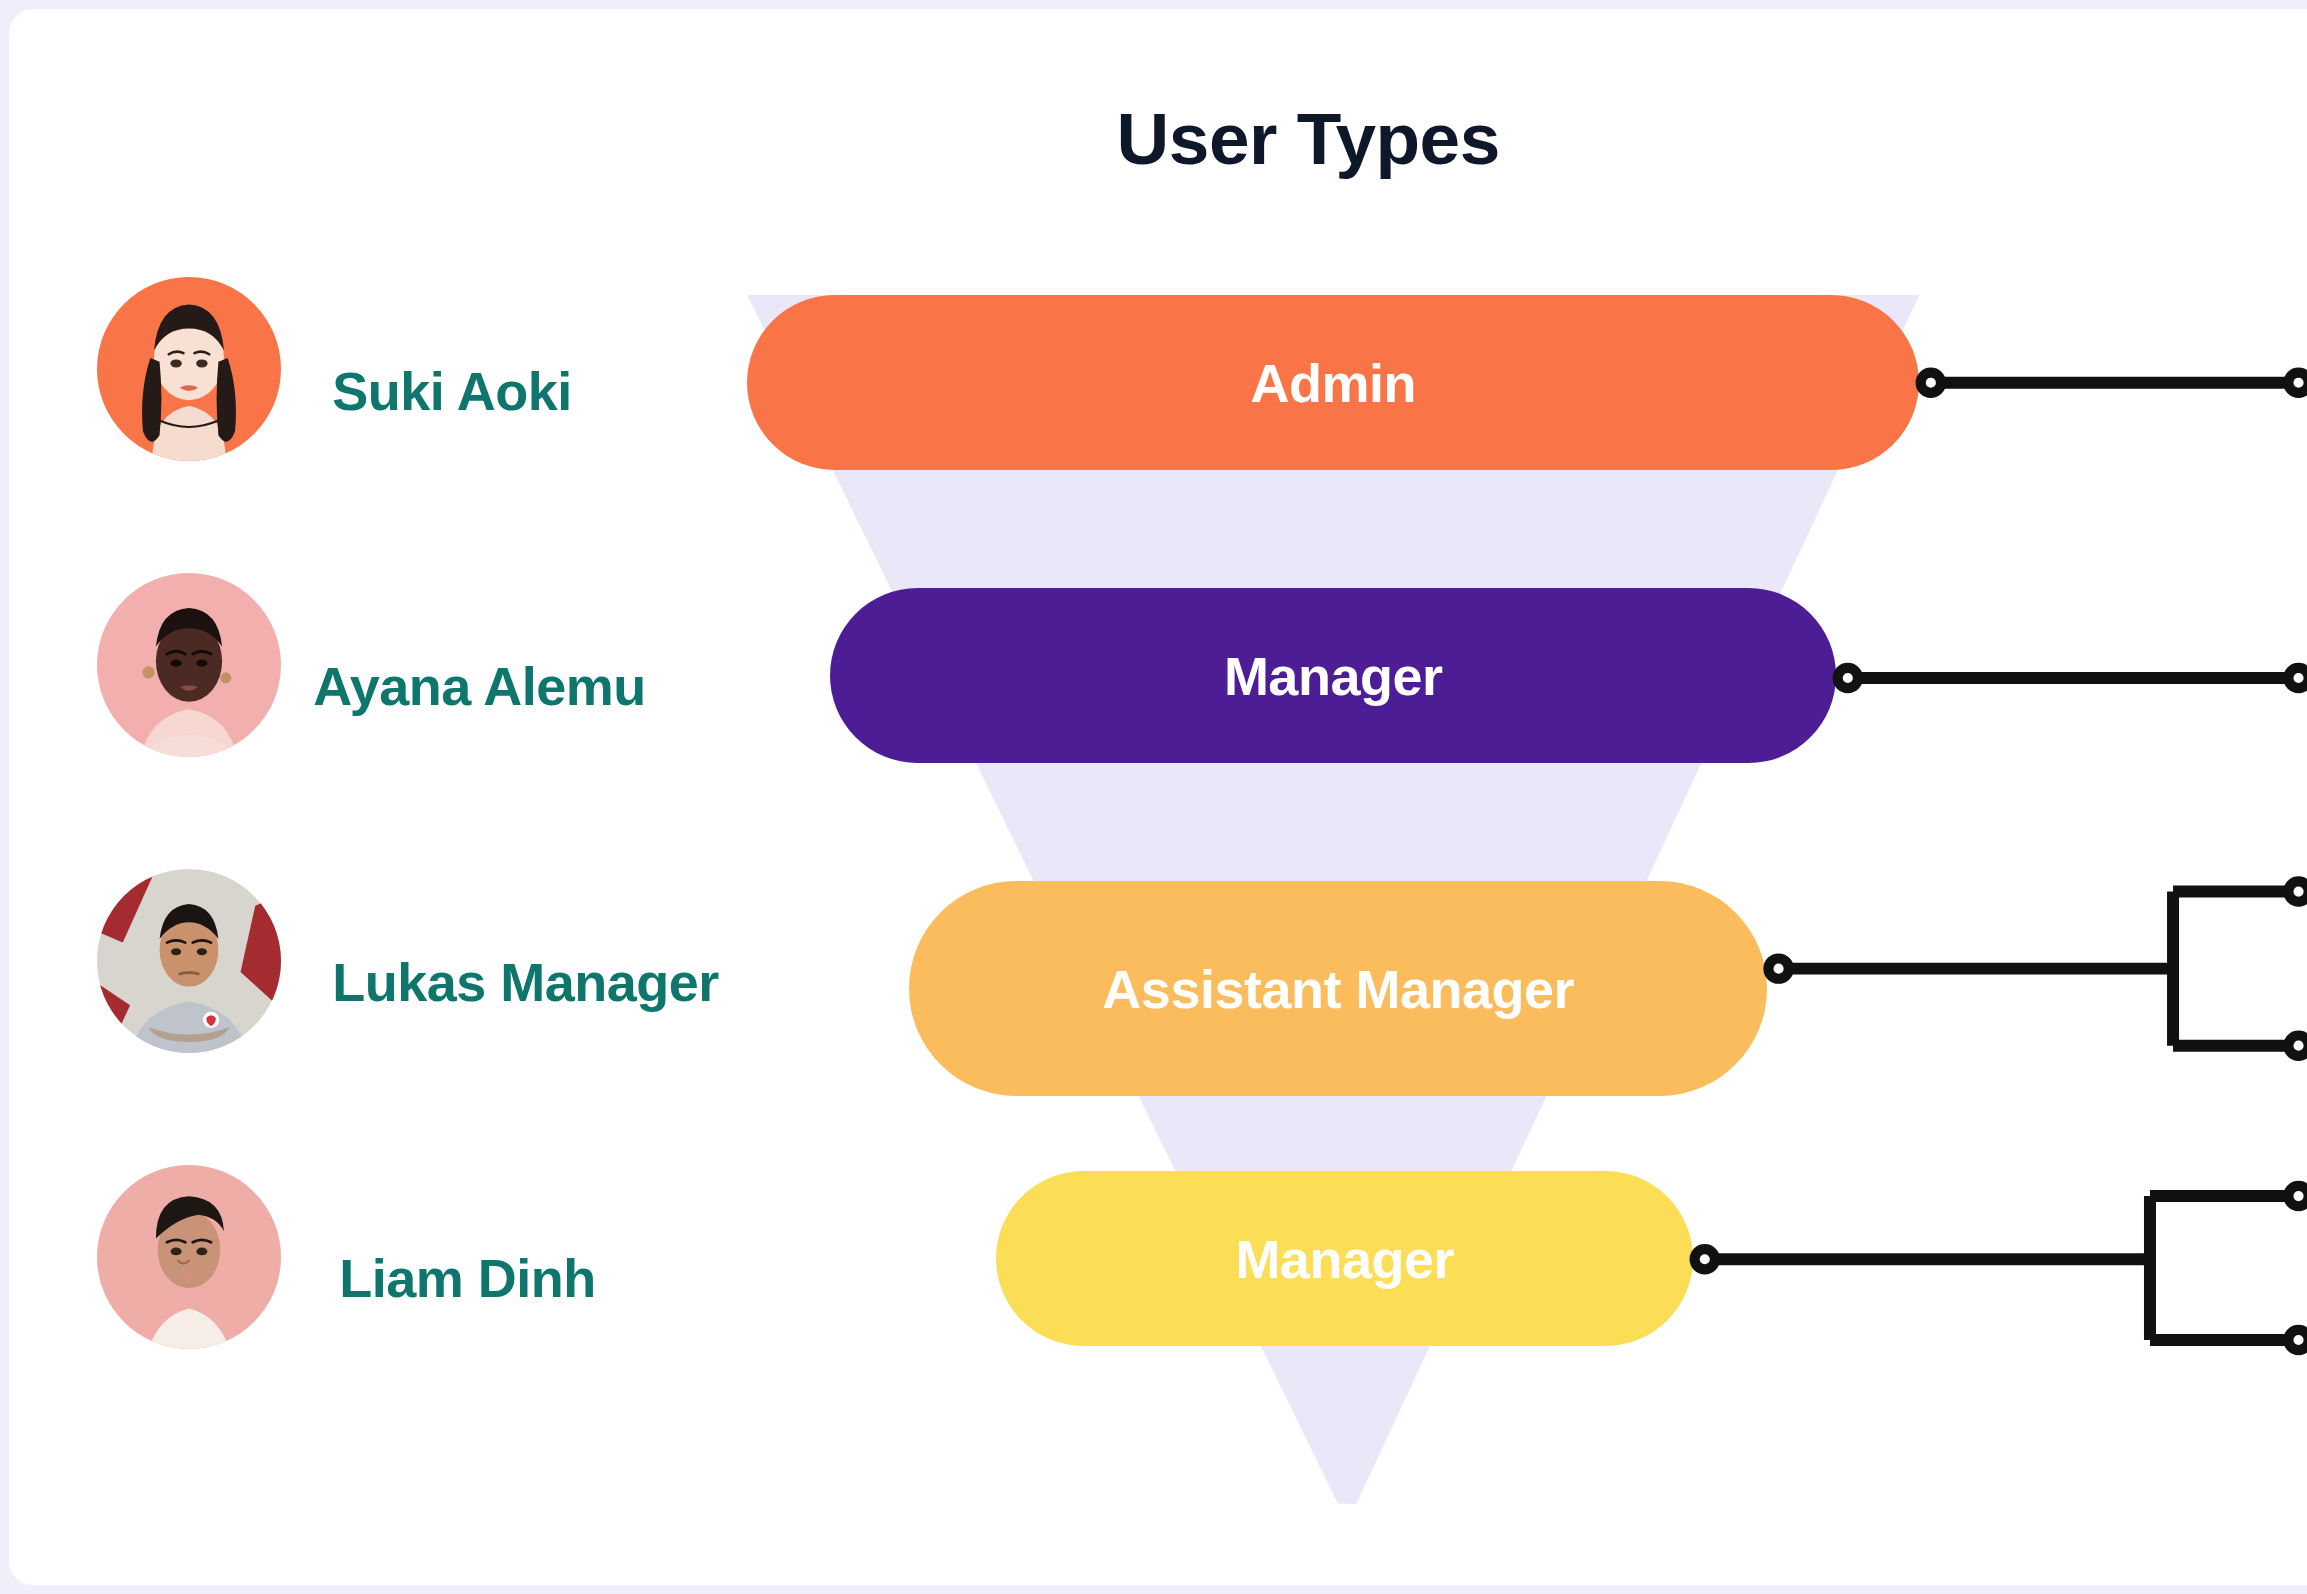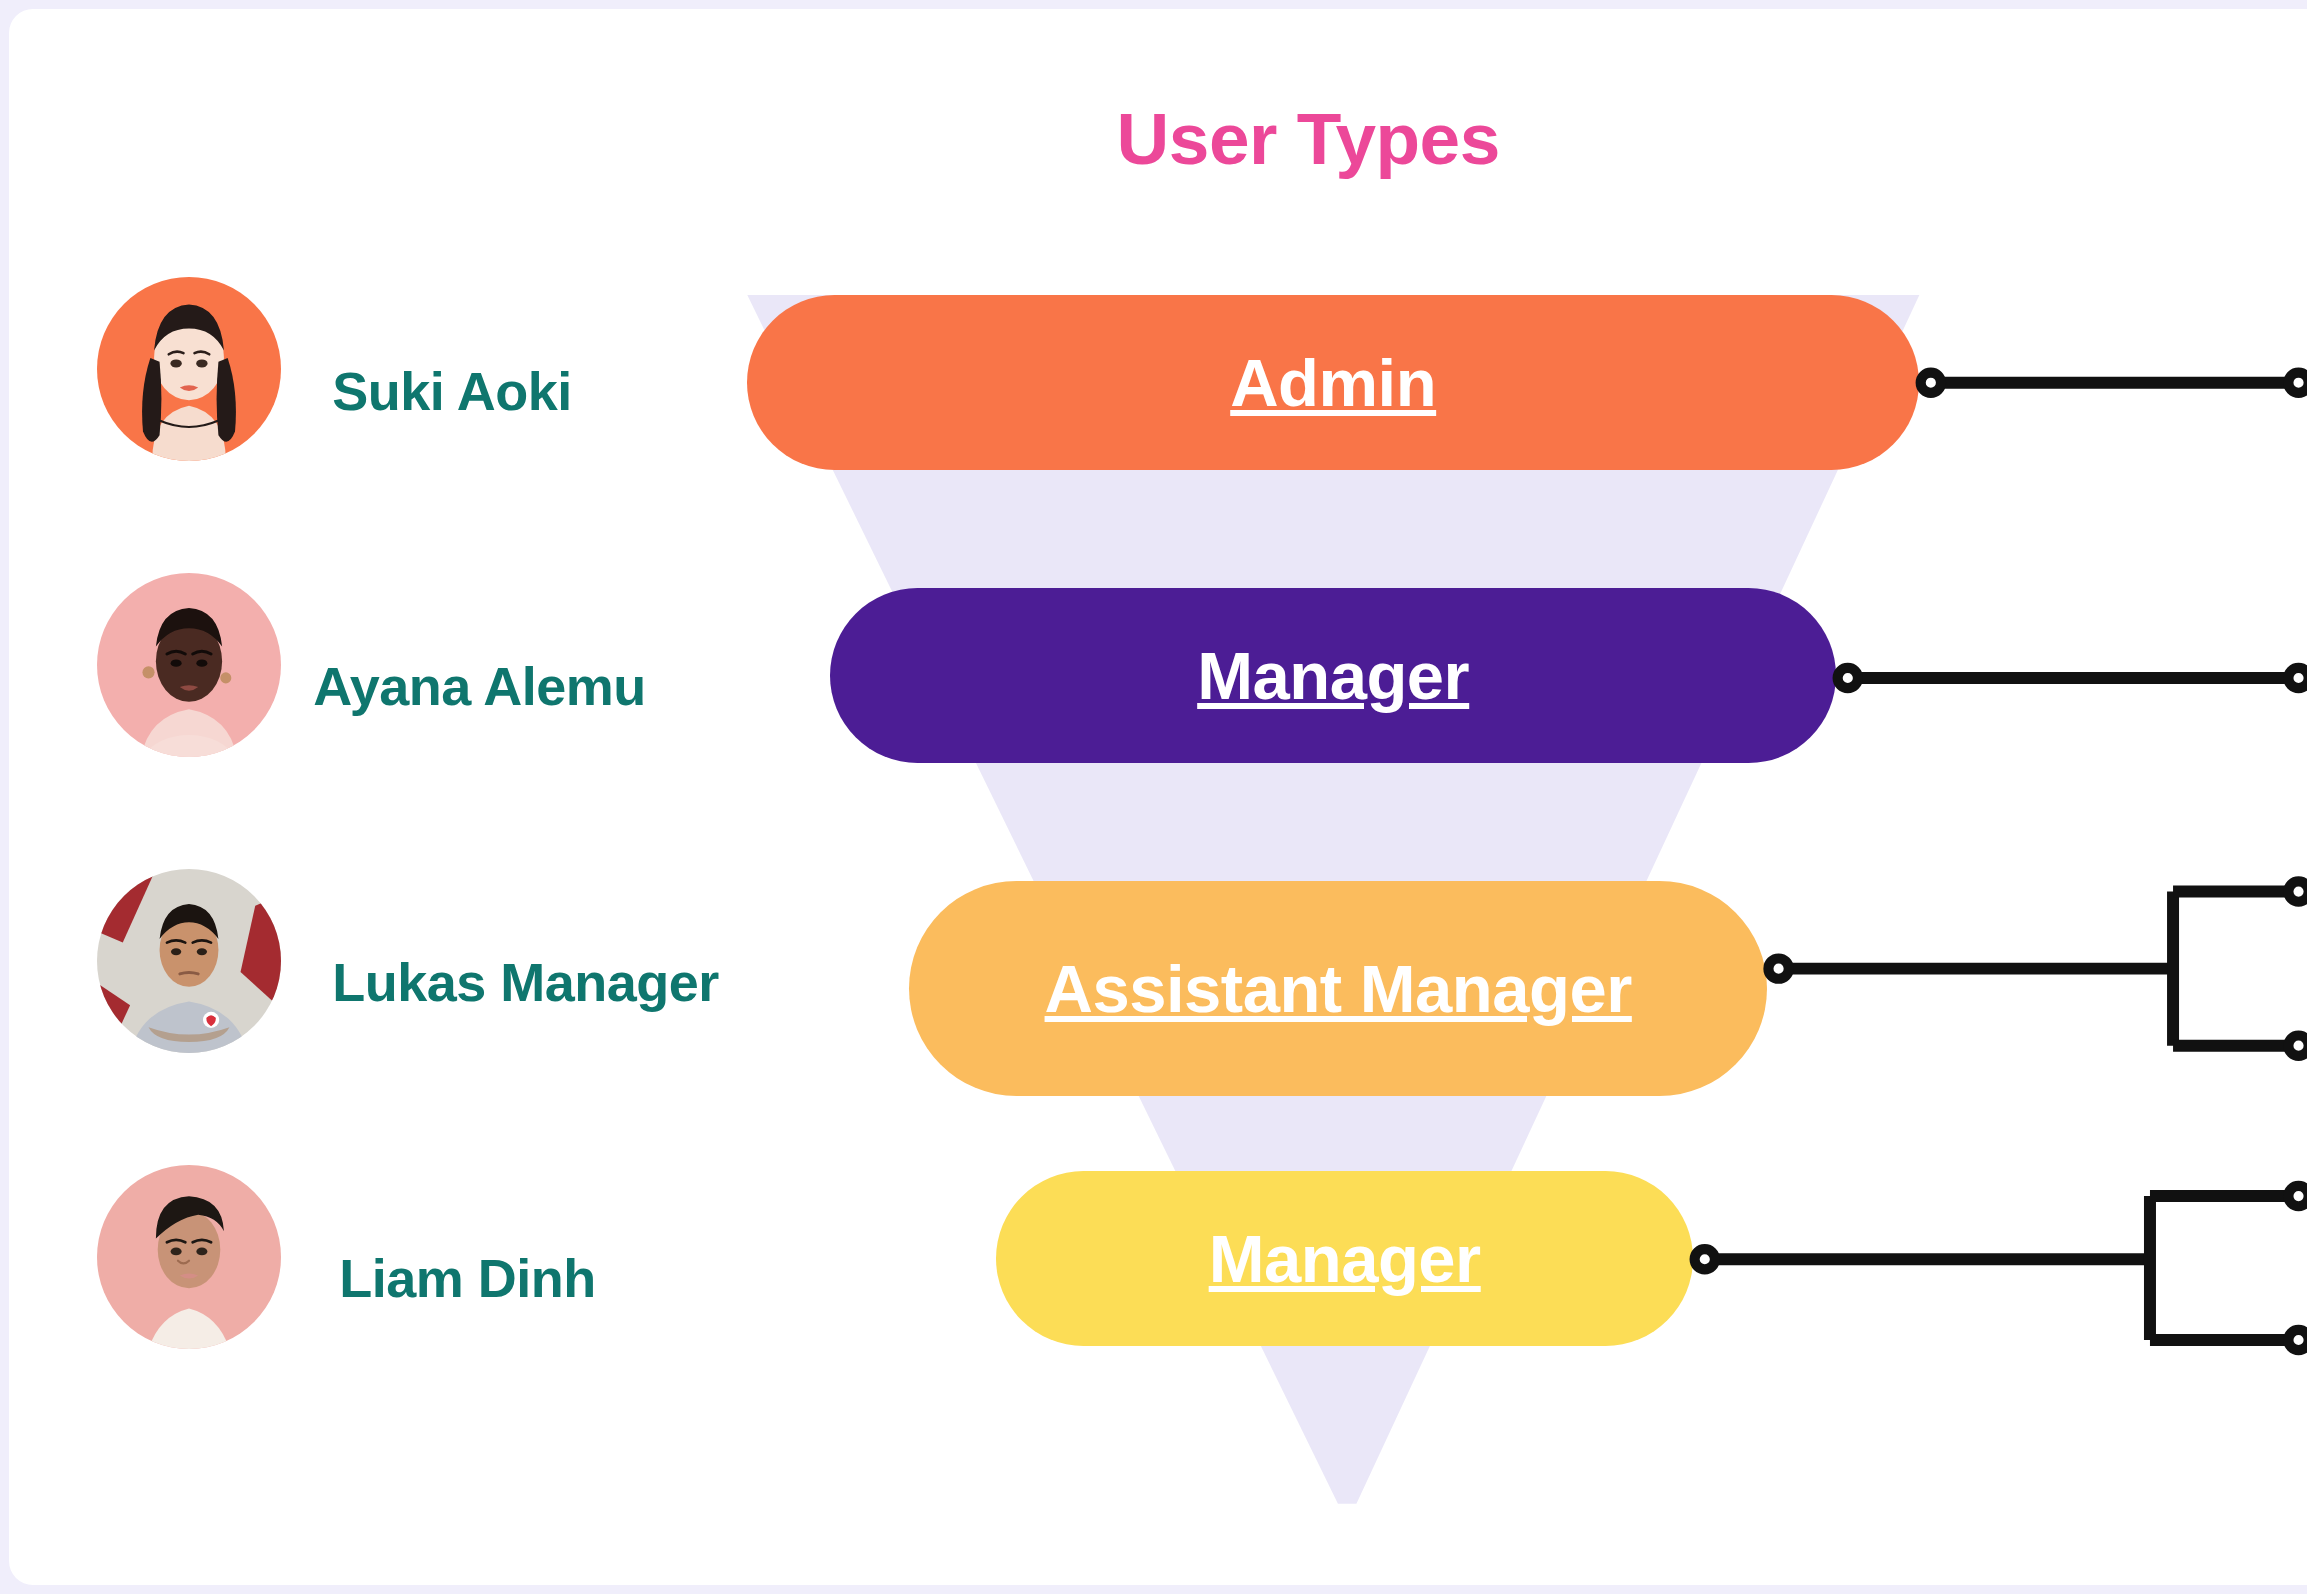--- a/index.html
+++ b/index.html
@@ -10,41 +10,41 @@
     overflow:hidden;
   }
   #stage{position:relative;width:3189px;height:1595px;}
   #card{
     position:absolute;left:9.2px;top:9.2px;
     width:3171px;height:1576px;
     background:#FFFFFF;border-radius:24px;overflow:hidden;
   }
   .funnel{position:absolute;left:0;top:0;width:3171px;height:1576px;}
   .hdr{
-    position:absolute;font-weight:bold;color:#ec4899;
+    position:absolute;font-weight:bold;color:#0f172a;
     white-space:nowrap;text-align:center;transform:translateX(-50%);
     letter-spacing:-0.5px;
   }
   #hdr-usertypes{left:1299px;top:88px;font-size:73px;}
 
   .avatar{
     position:absolute;border-radius:50%;overflow:hidden;
     width:184px;height:184px;
   }
   .avatar svg{display:block;width:100%;height:100%;}
 
   .uname{
     position:absolute;font-weight:bold;color:#0f766e;
     font-size:54px;white-space:nowrap;letter-spacing:-0.5px;
   }
 
   .pill{
     position:absolute;display:flex;align-items:center;justify-content:center;
     border-radius:461px;color:#FFFFFF;font-weight:bold;
-    font-size:67px;letter-spacing:-0.5px;white-space:nowrap;text-decoration:underline;
+    font-size:54px;letter-spacing:-0.5px;white-space:nowrap;
   }
 
   .conn{position:absolute;left:0;top:0;width:3171px;height:1576px;pointer-events:none;}
 </style>
 </head>
 <body>
 
 <div id="stage">
   <div id="card">
 

